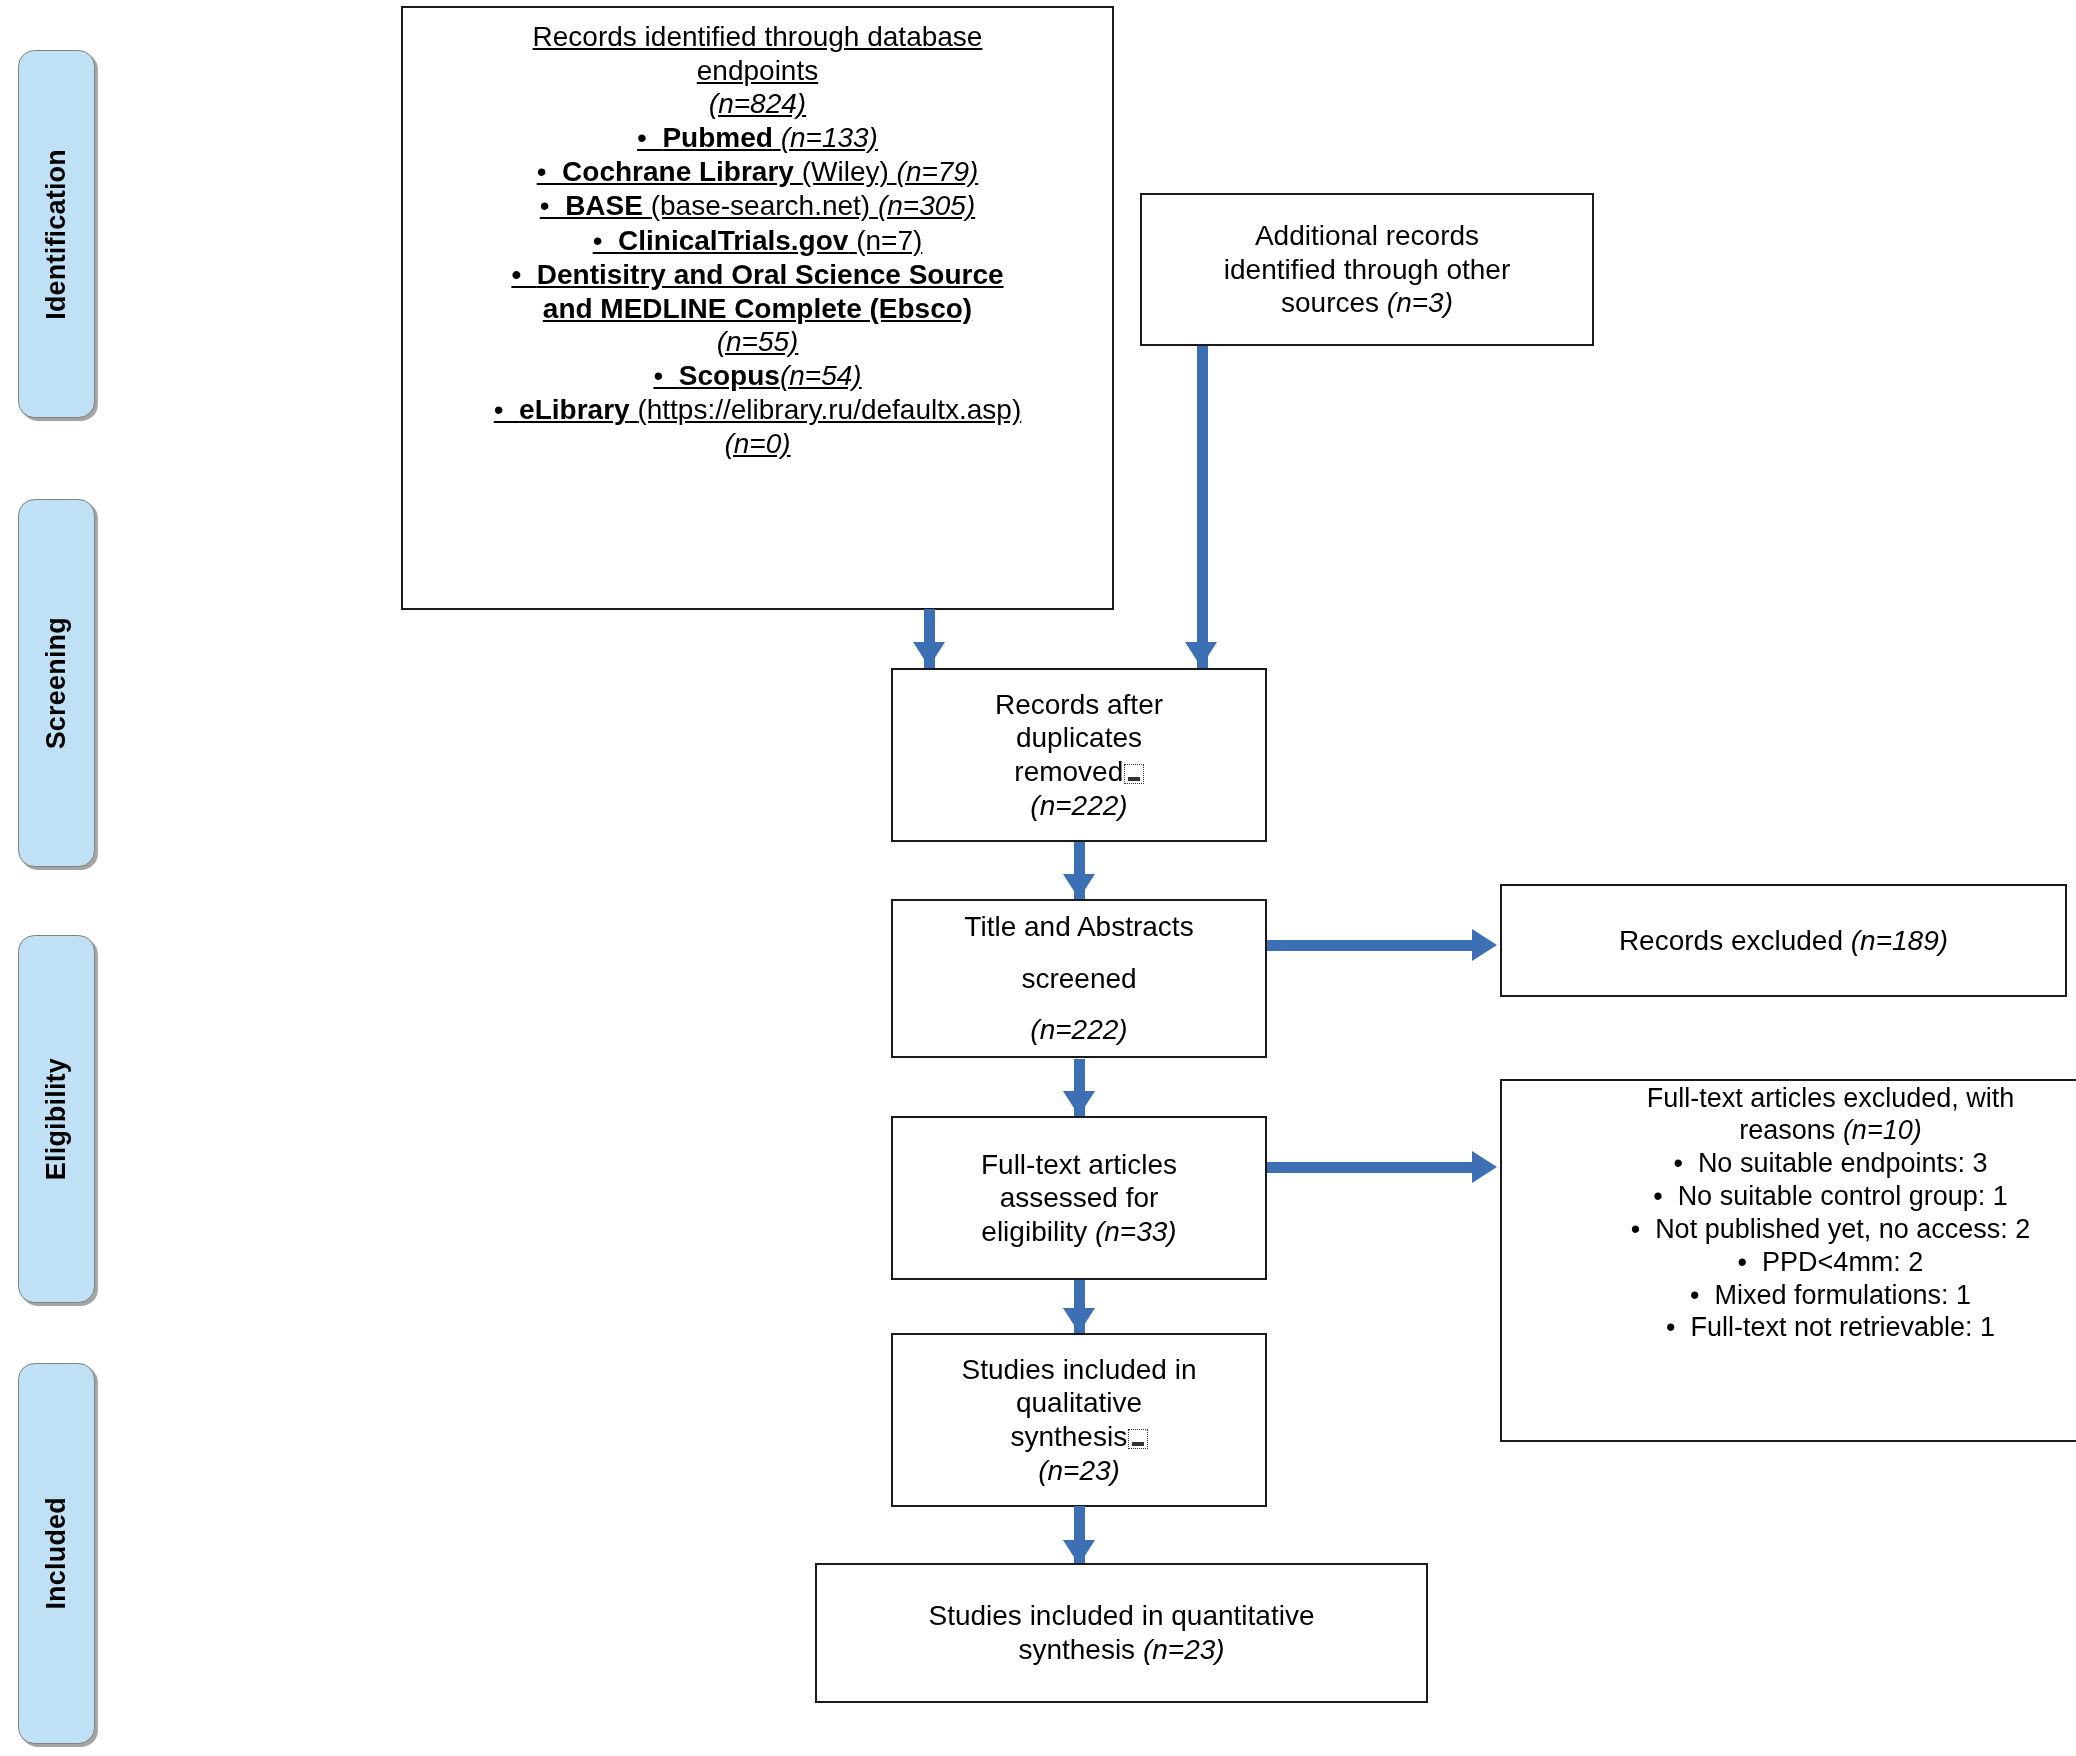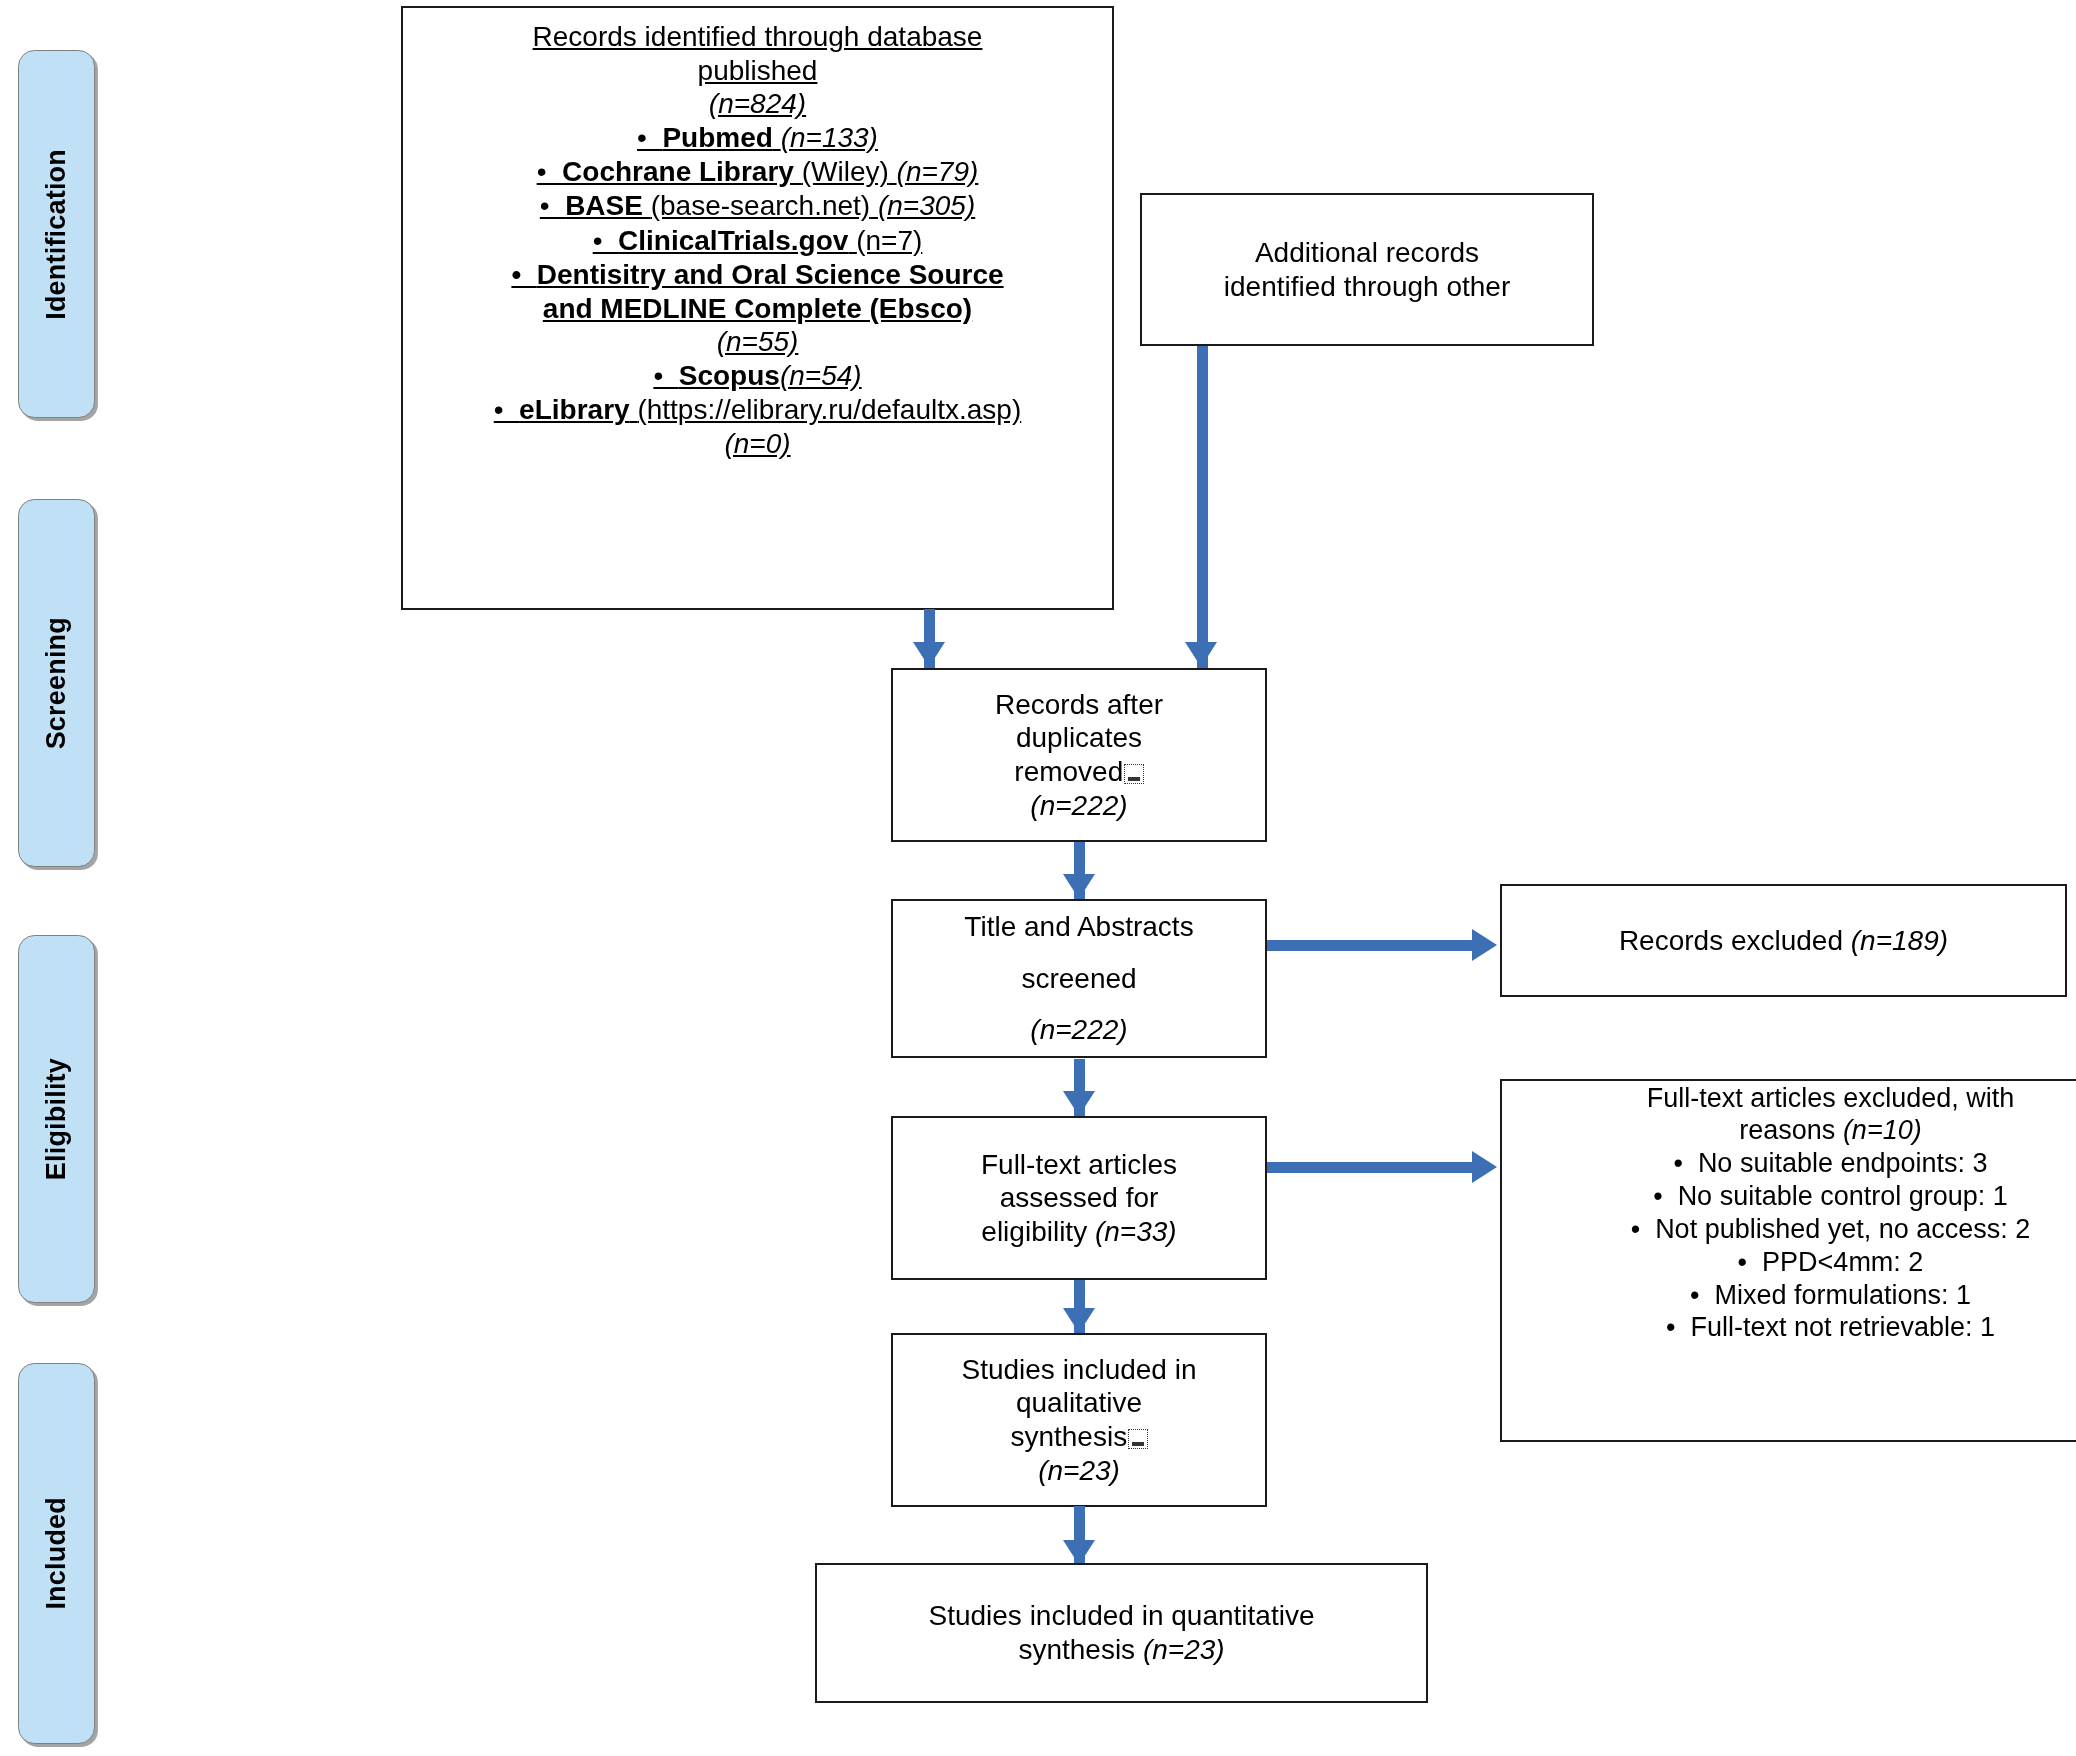--- a/index.html
+++ b/index.html
@@ -124,21 +124,21 @@
   <div class="stage" style="top:935px; height:368px;">
     <span class="stage-label">Eligibility</span>
   </div>
 
   <div class="stage" style="top:1363px; height:381px;">
     <span class="stage-label">Included</span>
   </div>
 
   <div class="box" style="left:401px; top:5.8px; width:713px; height:604px; justify-content:flex-start; padding-top:12.5px;text-decoration:underline;">
     <span class="line t58">Records identified through database</span>
-    <span class="line t58">published</span>
+    <span class="line t58">endpoints</span>
     <span class="line t58 ital">(n=824)</span>
 
     <span class="bul t58"><span class="bold">Pubmed</span> <span class="ital">(n=133)</span></span>
 
     <span class="bul t58"><span class="bold">Cochrane Library</span> <span>(Wiley)</span> <span class="ital">(n=79)</span></span>
 
     <span class="bul t58"><span class="bold">BASE</span> <span>(base-search.net)</span> <span class="ital">(n=305)</span></span>
 
     <span class="bul t58"><span class="bold">ClinicalTrials.gov</span> <span>(n=7)</span></span>
 
@@ -149,20 +149,21 @@
 
     <span class="bul t58"><span class="bold">Scopus</span><span class="ital">(n=54)</span></span>
 
     <span class="bul t58"><span class="bold">eLibrary</span> <span>(https://elibrary.ru/defaultx.asp)</span></span>
     <span class="line t58 ital">(n=0)</span>
   </div>
 
   <div class="box" style="left:1140px; top:193px; width:454px; height:153px;">
     <span class="line t58">Additional records</span>
     <span class="line t58">identified through other</span>
+    <span class="line t58"><span>sources </span><span class="ital">(n=3)</span></span>
   </div>
 
   <div class="vline" style="left:924px; top:609px; width:10.6px; height:59px;"></div>
   <div class="arrow-down" style="left:913px; top:642px;"></div>
 
   <div class="vline" style="left:1197px; top:346px; width:10.6px; height:323px;"></div>
   <div class="arrow-down" style="left:1185px; top:642px;"></div>
 
   <div class="box" style="left:891px; top:668px; width:376px; height:174px;">
     <span class="line t58">Records after</span>

